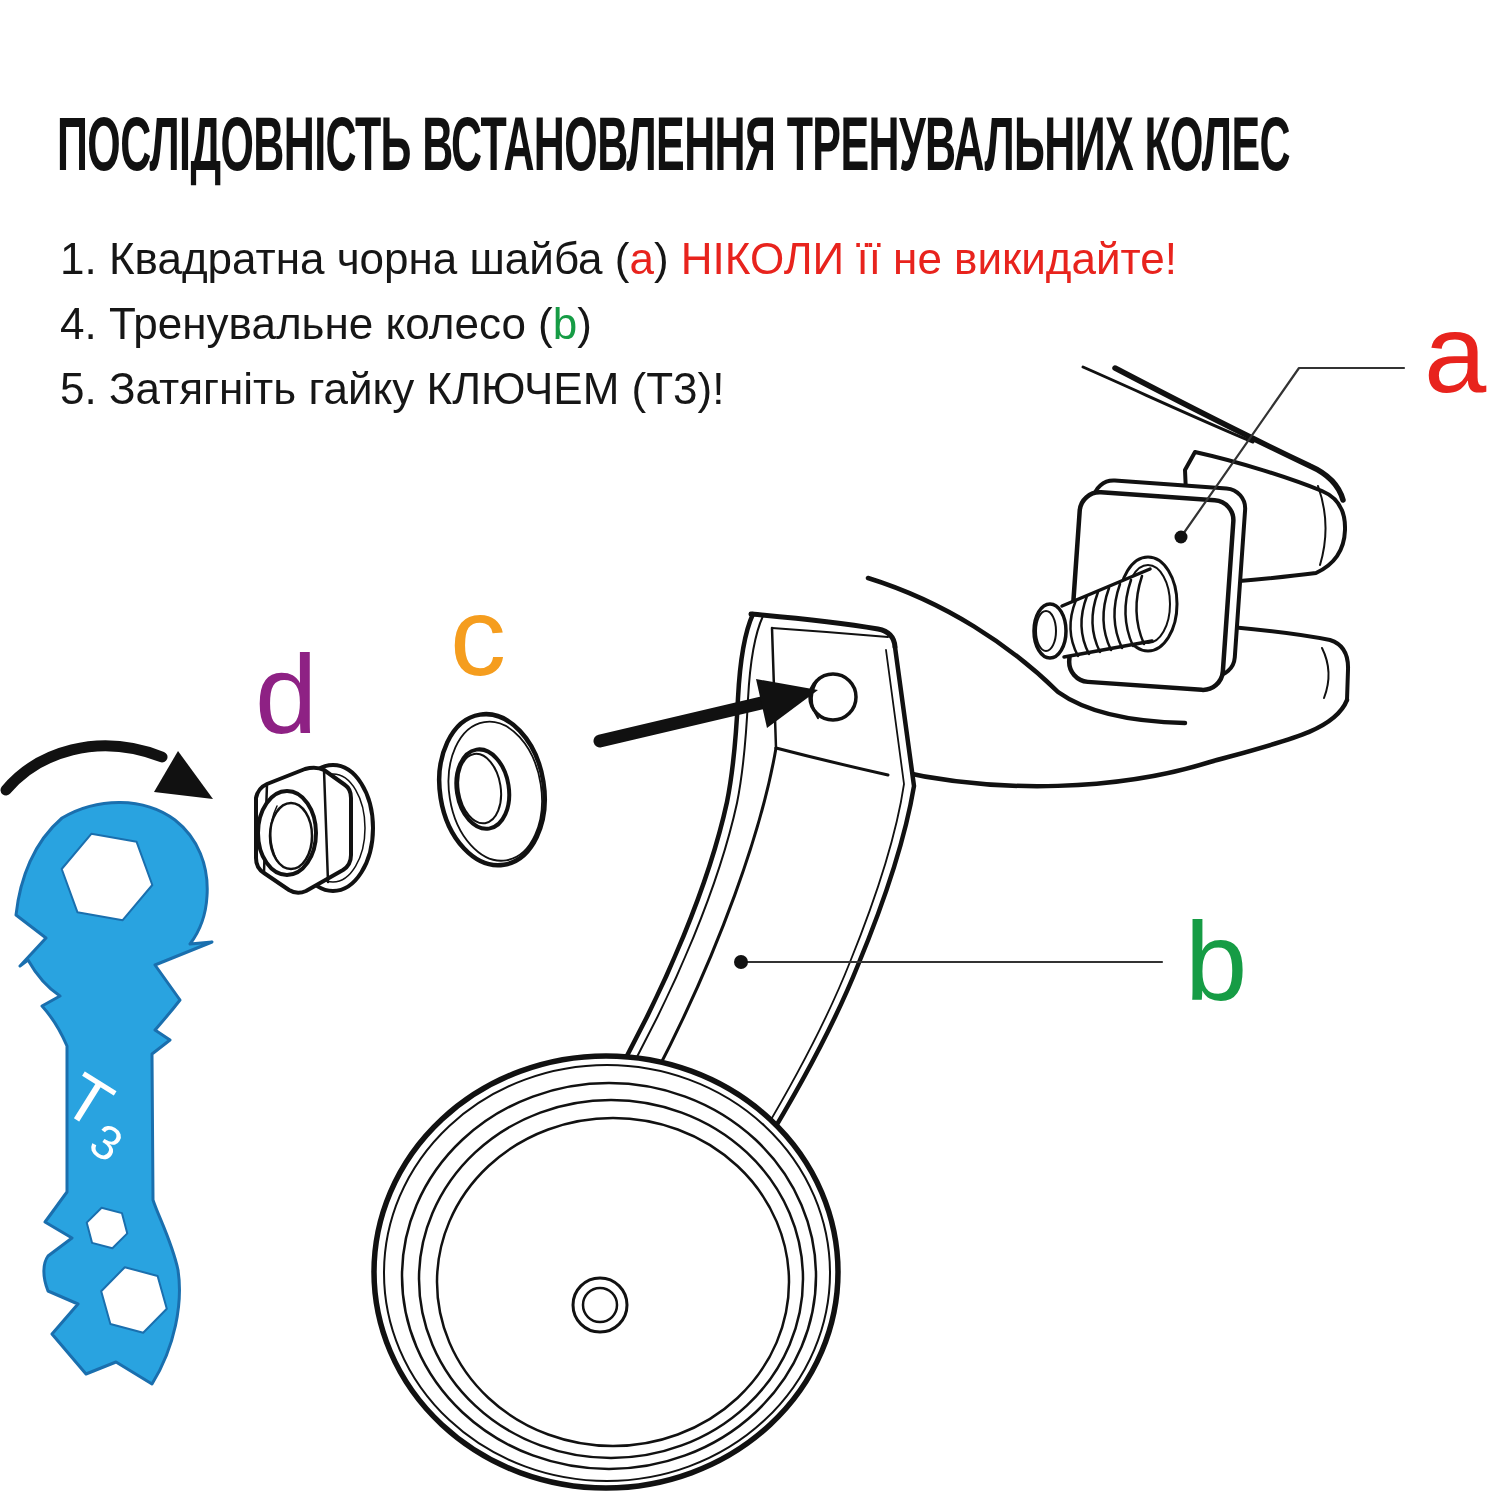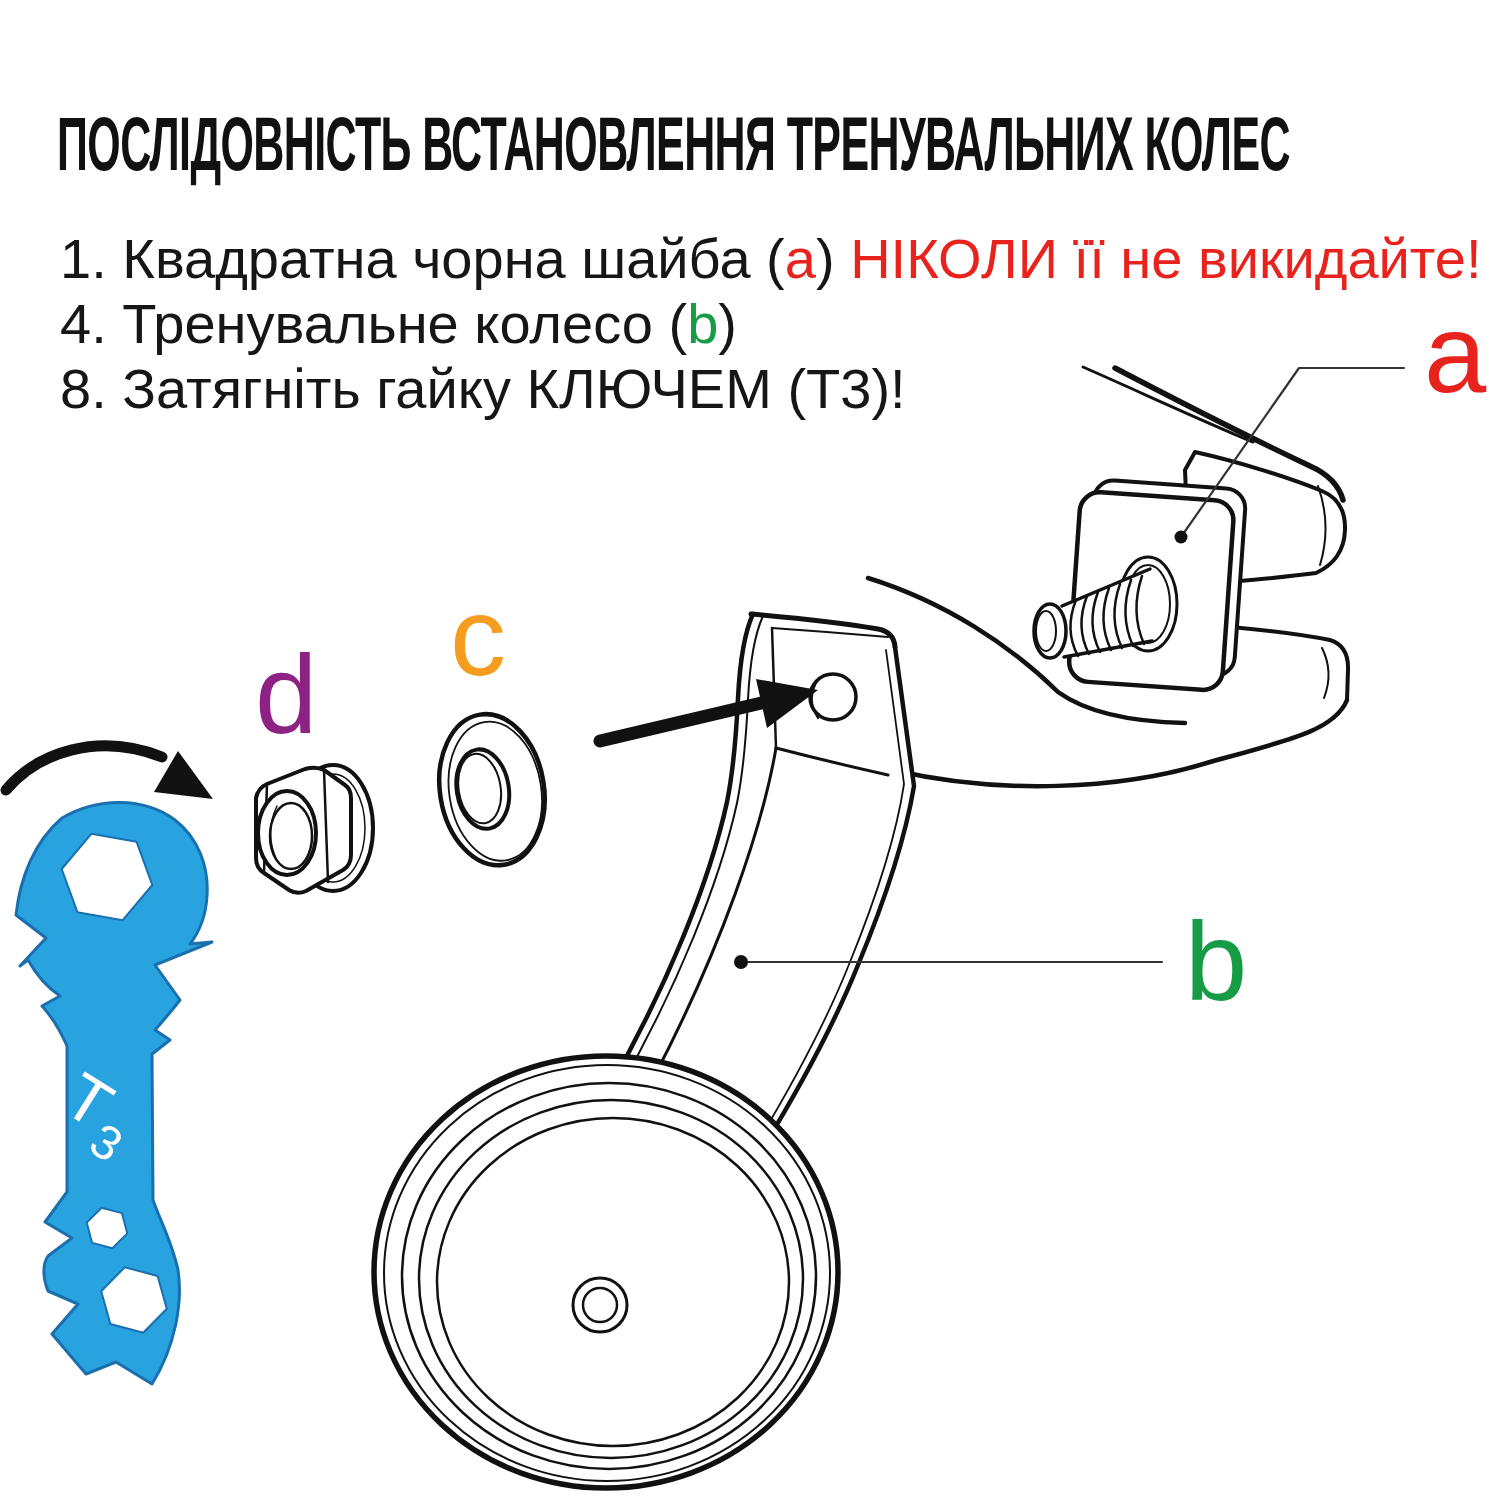--- a/index.html
+++ b/index.html
@@ -1,21 +1,21 @@
 <!DOCTYPE html>
 <html><head>
 <meta charset="utf-8">
 <style>
   html,body{margin:0;padding:0;background:#fff;}
   .page{position:relative;width:1500px;height:1500px;background:#ffffff;overflow:hidden;
         font-family:"Liberation Sans", sans-serif;color:#111;}
   .title{position:absolute;left:57px;top:100px;font-size:76px;font-weight:bold;
          letter-spacing:-1px;white-space:nowrap;transform:scaleX(0.565);transform-origin:left top;
          color:#111;}
-  .steps{position:absolute;left:60px;top:226px;font-size:56px;line-height:65px;color:#161616;}
+  .steps{position:absolute;left:60px;top:226px;font-size:44px;line-height:65px;color:#161616;}
   .step{white-space:nowrap;}
   .c-red{color:#e8231d;}
   .c-green{color:#169c45;}
   .c-orange{color:#f59d1e;}
   .c-violet{color:#7b59b5;}
   .diagram{position:absolute;left:0;top:0;}
   svg text.lbl{font-family:"Liberation Sans", sans-serif;font-size:112px;}
   svg text.wlbl{font-family:"Liberation Sans", sans-serif;fill:#ffffff;}
 </style>
 </head>
@@ -151,17 +151,17 @@
   <div class="title">ПОСЛІДОВНІСТЬ ВСТАНОВЛЕННЯ ТРЕНУВАЛЬНИХ КОЛЕС</div>
 
   <div class="steps">
     <div class="step">
       <span>1. Квадратна чорна шайба (</span><span class="c-red">a</span><span>) </span><span class="c-red">НІКОЛИ її не викидайте!</span>
     </div>
     <div class="step">
       <span>4. Тренувальне колесо (</span><span class="c-green">b</span><span>)</span>
     </div>
     <div class="step">
-      <span>8. Затягніть гайку КЛЮЧЕМ (Т3)!</span>
+      <span>5. Затягніть гайку КЛЮЧЕМ (Т3)!</span>
     </div>
   </div>
 
 </div>
 
 </body></html>

